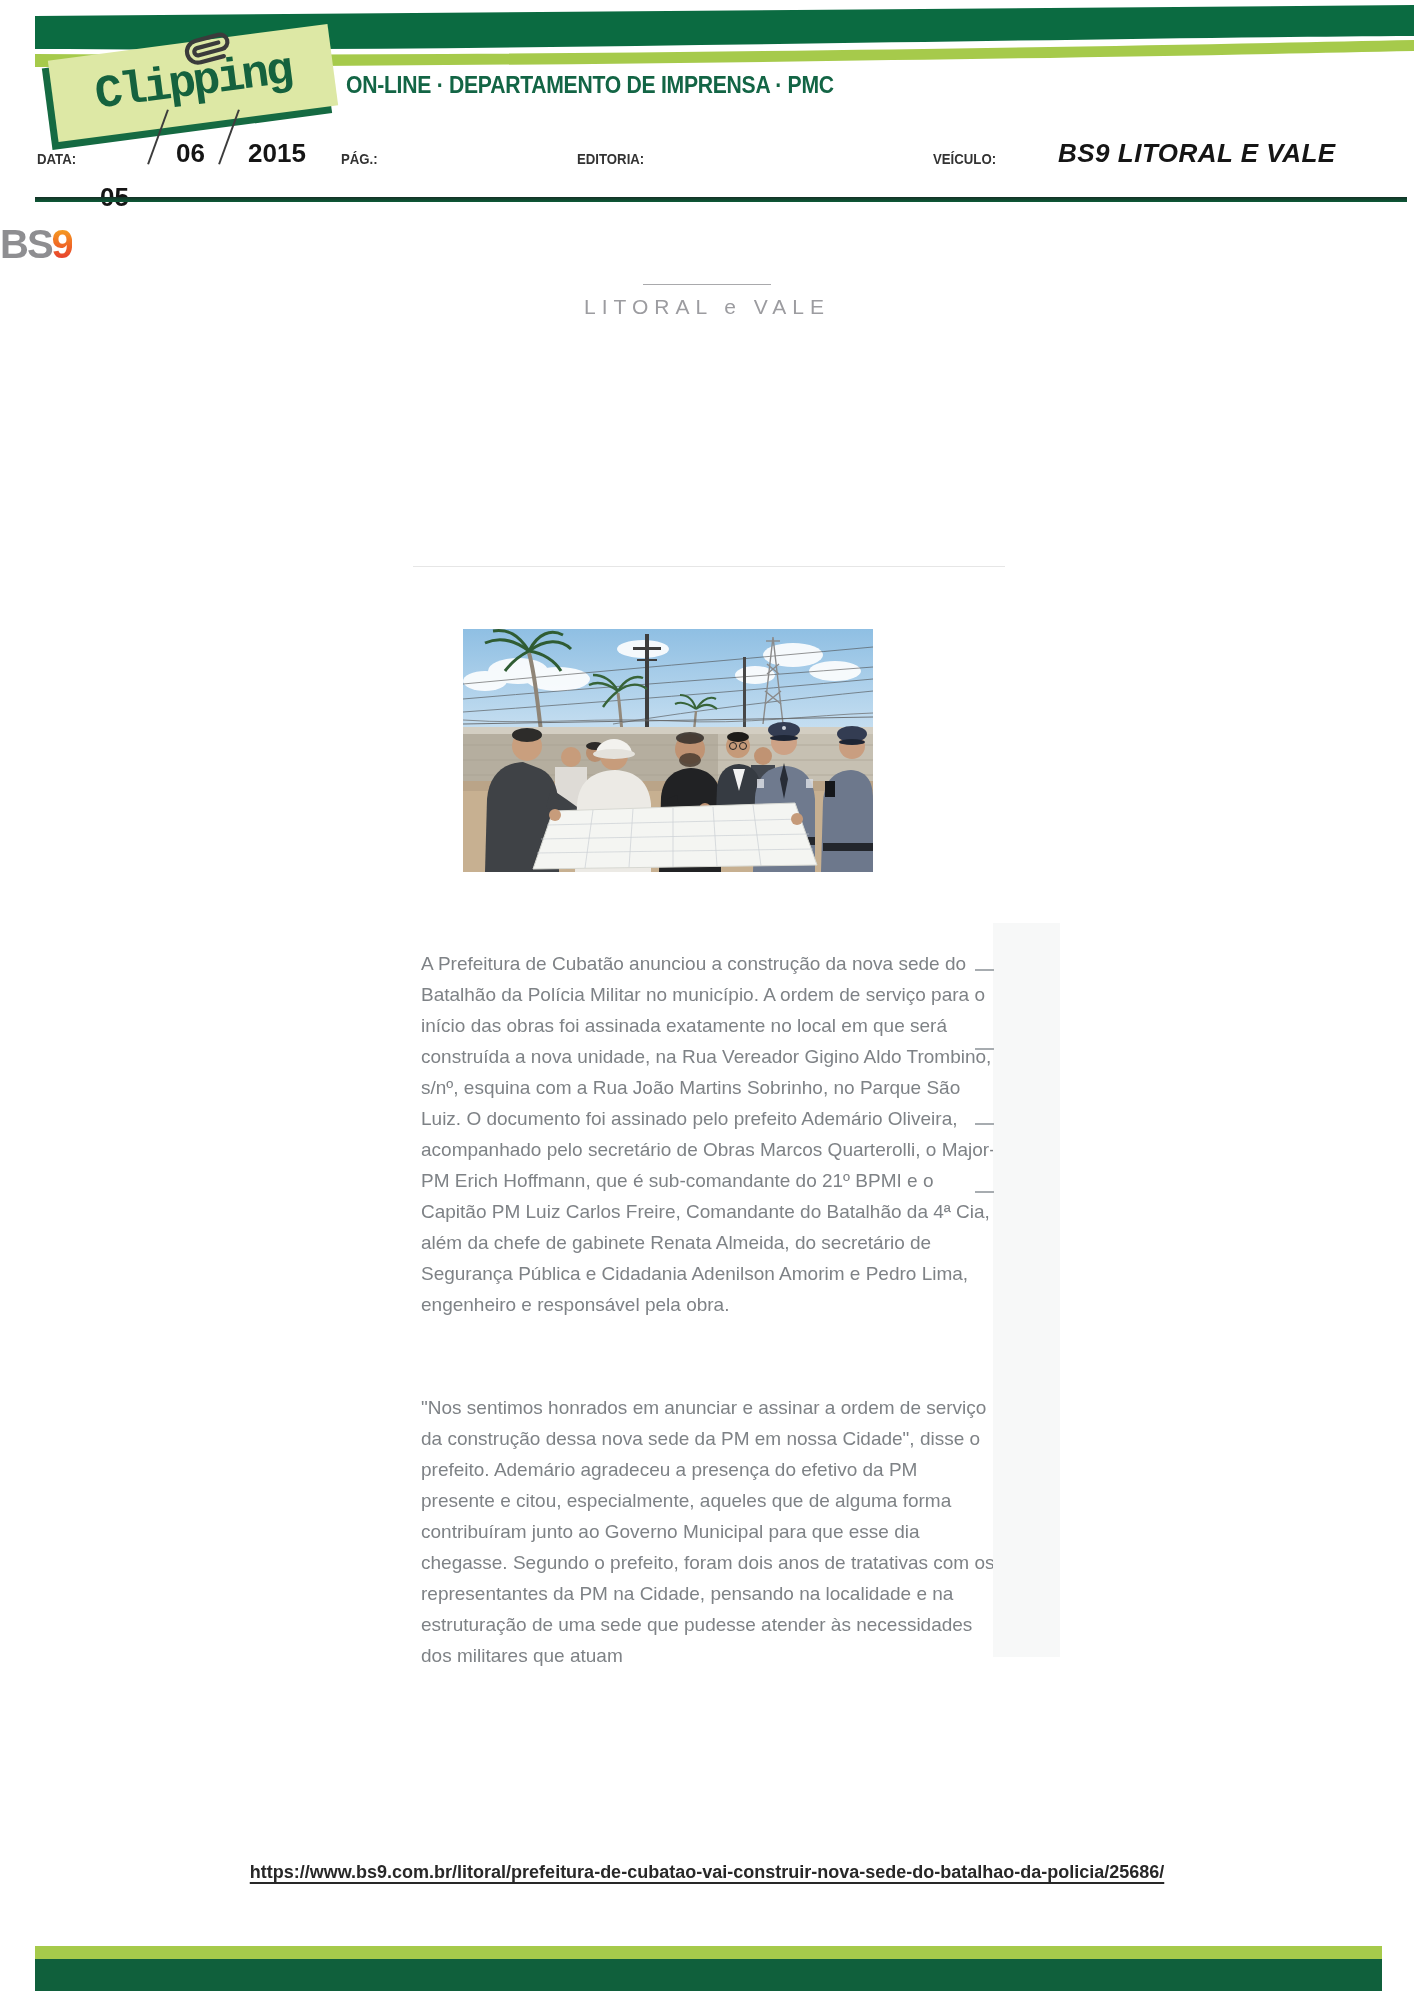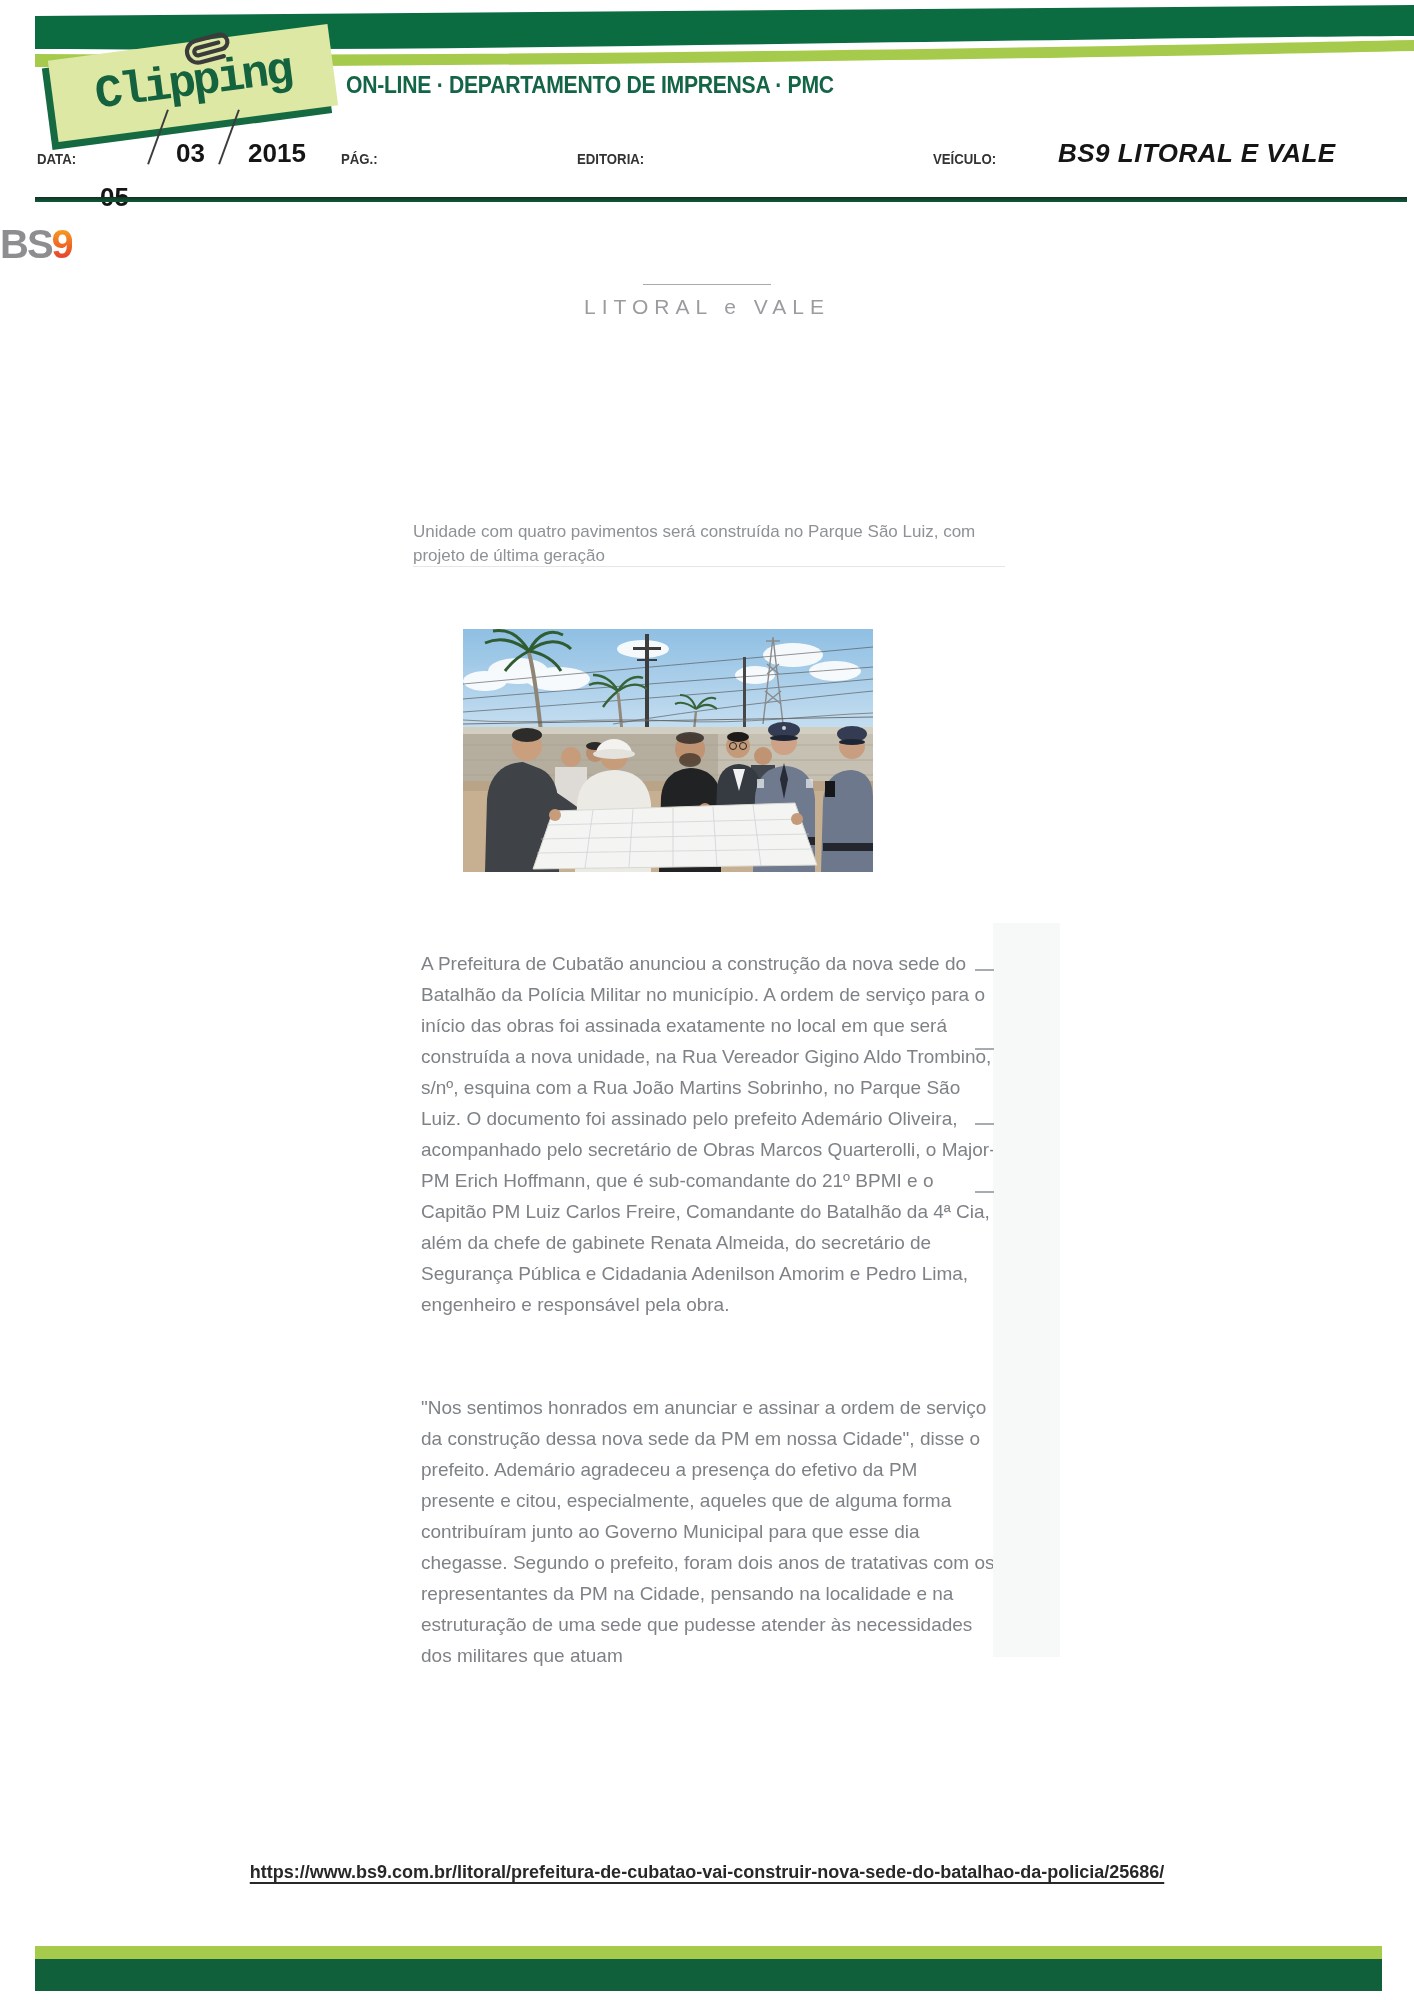--- a/index.html
+++ b/index.html
@@ -64,36 +64,35 @@
     <span>Clipping</span>
   </div>
   <svg id="paperclip" class="abs" viewBox="0 0 24 24">
     <path d="M21.44 11.05l-9.19 9.19a6 6 0 0 1-8.49-8.49l9.19-9.19a4 4 0 0 1 5.66 5.66l-9.2 9.19a2 2 0 0 1-2.83-2.83l8.49-8.48" fill="none" stroke="#3b3b3b" stroke-width="2.3" stroke-linecap="round" stroke-linejoin="round"></path>
   </svg>
   <div id="dept-line" class="abs">ON-LINE · DEPARTAMENTO DE IMPRENSA · PMC</div>
 
   <div class="abs meta-label" style="left:37px;">DATA:</div>
   <div class="abs meta-value" style="left:100px;margin-top:44px;">05</div>
   <div class="abs date-slash" style="left:157px;"></div>
-  <div class="abs meta-value" style="left:176px;">03</div>
+  <div class="abs meta-value" style="left:176px;">06</div>
   <div class="abs date-slash" style="left:228px;"></div>
   <div class="abs meta-value" style="left:248px;">2015</div>
   <div class="abs meta-label" style="left:341px;">PÁG.:</div>
   <div class="abs meta-label" style="left:577px;">EDITORIA:</div>
   <div class="abs meta-label" style="left:933px;">VEÍCULO:</div>
   <div class="abs meta-value" style="left:1058px;letter-spacing:.5px;font-style:italic;">BS9 LITORAL E VALE</div>
   <div id="meta-rule" class="abs"></div>
 
   <div id="bs9" class="abs">
     <span class="bs">BS</span><span class="nine">9</span>
   </div>
   <div id="logo-rule" class="abs"></div>
   <div id="logo-tagline" class="abs">LITORAL e VALE</div>
 
-  <div id="deck" class="abs">Unidade com quatro pavimentos será construída no Parque São Luiz, com projeto de última geração</div>
   <div id="deck-rule" class="abs"></div>
 
   <svg id="photo" class="abs" viewBox="0 0 410 243" preserveAspectRatio="none">
     <defs>
       <linearGradient id="sky" x1="0" y1="0" x2="0" y2="1">
         <stop offset="0" stop-color="#8fbfe3"></stop>
           <stop offset="1" stop-color="#e8f2f9"></stop>
       </linearGradient>
     </defs>
     <rect x="0" y="0" width="410" height="165" fill="url(#sky)"></rect>

